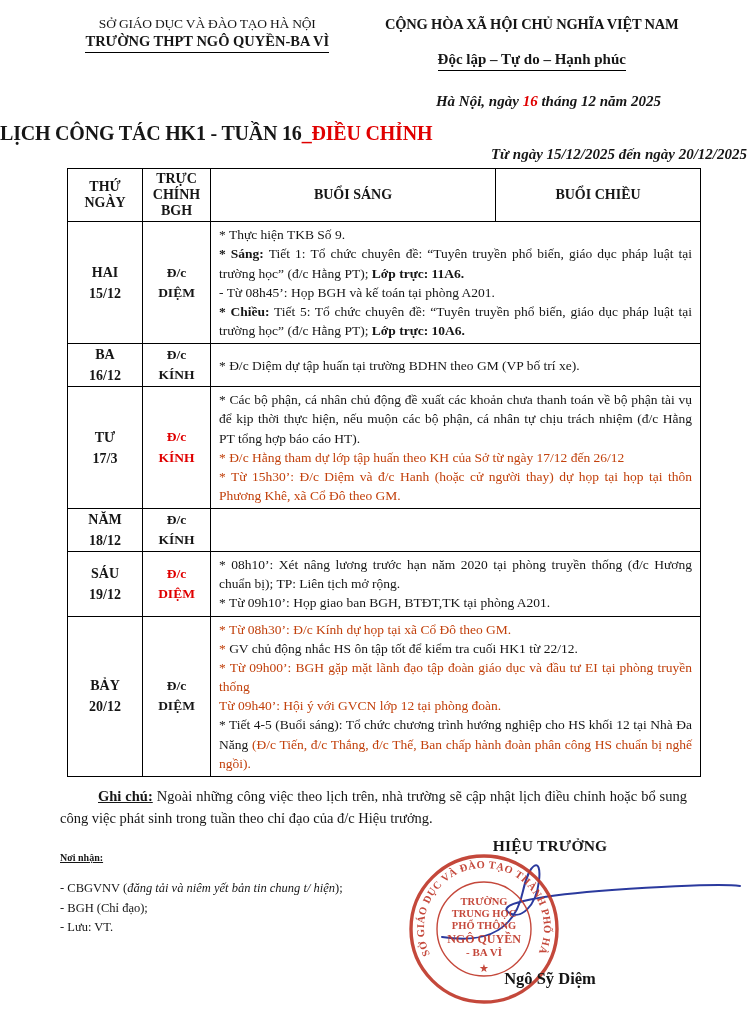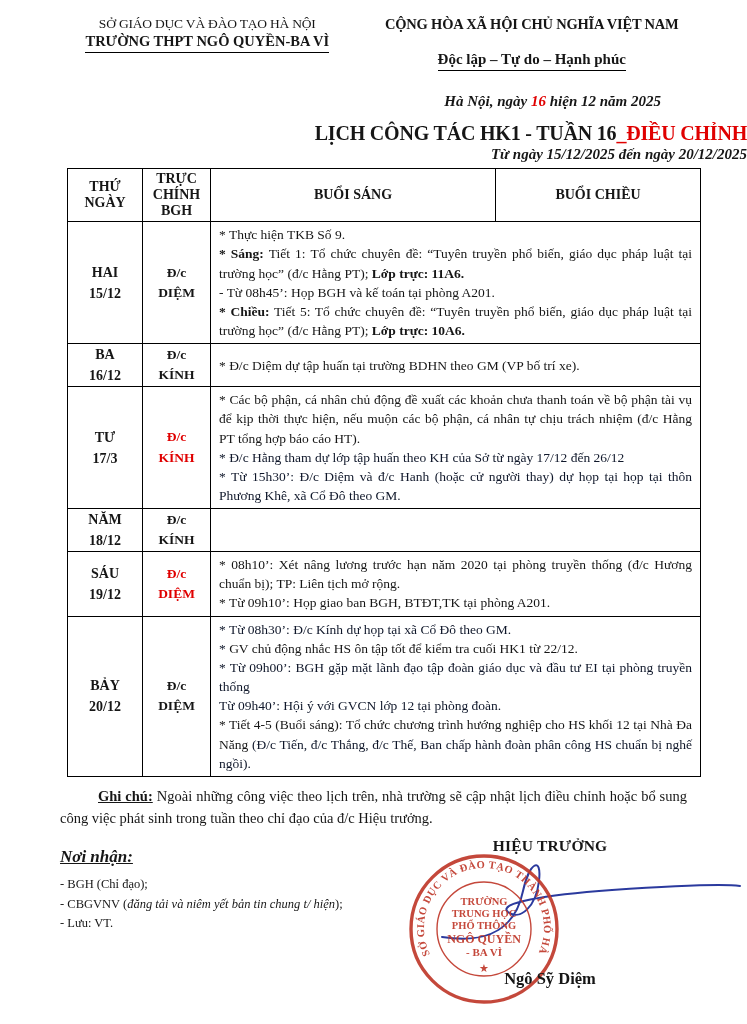--- a/index.html
+++ b/index.html
@@ -20,45 +20,45 @@
   .dept1 { font-size:13.5px; letter-spacing:-0.2px; }
   .dept2 { font-size:14.5px; font-weight:bold; display:inline-block;
            border-bottom:1.6px solid #000; padding-bottom:2px; margin-top:1px; }
   .nat1  { font-size:14.5px; font-weight:bold; letter-spacing:-0.2px; }
   .nat2  { font-size:15px;  font-weight:bold; display:inline-block;
            border-bottom:1.6px solid #000; padding-bottom:2px; margin-top:18px; }
   .date-line { text-align:right; padding-right:86px; margin-top:22px;
                font-style:italic; font-size:15px; font-weight:bold; }
   .red { color:#e00000; }
   
-  .main-title { text-align:right; margin-top:12px; font-size:20px; font-weight:bold; letter-spacing:-0.2px; }
+  .main-title { text-align:left; margin-top:12px; font-size:20px; font-weight:bold; letter-spacing:-0.2px; }
   .sub-title  { text-align:right; margin-top:1px; font-size:15px; font-weight:bold; font-style:italic; }
   
   table.sched { border-collapse:collapse; table-layout:fixed;
                 margin:5px 0 0 67px; width:633px; }
   table.sched th, table.sched td { border:1.6px solid #000; vertical-align:middle; }
   table.sched th { font-size:14px; font-weight:bold; padding:2px; line-height:1.15; }
   thead tr { height:48px; }
   td.day-cell  { text-align:center; font-weight:bold; font-size:14px; line-height:1.5; }
   td.duty-cell { text-align:center; font-weight:bold; font-size:13.5px; line-height:1.5; }
   td.duty-cell.red div { color:#e00000; }
   td.content-cell { padding:3px 8px; vertical-align:middle; }
   .cline { font-size:13.5px; line-height:1.42; text-align:justify; }
   .seg-b { font-weight:bold; }
-  .seg-r { color:#0f172a; }
+  .seg-r { color:#c2410c; }
   .seg-i { font-style:italic; }
   
   .note { margin:9px 60px 0 60px; font-size:14.5px; line-height:1.5;
           text-align:justify; text-indent:38px; }
   .note .label { font-weight:bold; text-decoration:underline; }
   
   .footer { position:relative; height:250px; margin-top:8px; }
   .recipients { position:absolute; left:60px; top:10px; }
-  .recipients .label { font-weight:bold; font-style:italic; font-size:17px;
-                       text-decoration:underline; display:inline-block; margin-bottom:8px; }
+  .recipients .label { font-weight:bold; font-size:10px;
+                       text-decoration:underline; display:inline-block; margin-bottom:16px; }
   .recipients .item { font-size:12.5px; line-height:1.55; }
   .sign-block { position:absolute; left:428px; top:0; width:244px; text-align:center; }
   .sign-title { font-size:15.5px; font-weight:bold; letter-spacing:0.2px; }
   .signer-name { position:absolute; left:428px; top:132px; width:244px;
                  text-align:center; font-size:16.5px; font-weight:bold; }
   .stamp-svg { position:absolute; left:406px; top:14px; }
   .signature-svg { position:absolute; left:292px; top:8px; pointer-events:none; }
 </style>
 </head>
 <body>
@@ -69,21 +69,21 @@
     <div class="left">
       <div class="dept1">SỞ GIÁO DỤC VÀ ĐÀO TẠO HÀ NỘI</div>
       <div><span class="dept2">TRƯỜNG THPT NGÔ QUYỀN-BA VÌ</span></div>
     </div>
     <div class="right">
       <div class="nat1">CỘNG HÒA XÃ HỘI CHỦ NGHĨA VIỆT NAM</div>
       <div><span class="nat2">Độc lập – Tự do – Hạnh phúc</span></div>
     </div>
   </div>
 
-  <div class="date-line"><span>Hà Nội, ngày </span><span class="red">16</span><span> hiện </span><span>12</span><span> năm </span><span>2025</span></div>
+  <div class="date-line"><span>Hà Nội, ngày </span><span class="red">16</span><span> tháng </span><span>12</span><span> năm </span><span>2025</span></div>
 
   <div class="main-title"><span>LỊCH CÔNG TÁC HK1 - TUẦN 16</span><span class="red">_ĐIỀU CHỈNH</span></div>
   <div class="sub-title">Từ ngày 15/12/2025 đến ngày 20/12/2025</div>
 
   <table class="sched">
     <colgroup>
       <col style="width:75px">
         <col style="width:68px">
         <col style="width:285px">
         <col style="width:205px">
@@ -186,22 +186,22 @@
       </tbody>
   </table>
 
   <p class="note"><span class="label">Ghi chú:</span><span> Ngoài những công việc theo lịch trên, nhà trường sẽ cập nhật lịch điều chỉnh hoặc bổ sung công việc phát sinh trong tuần theo chỉ đạo của đ/c Hiệu trưởng.</span></p>
 
   <div class="footer">
 
     <div class="recipients">
       <span class="label">Nơi nhận:</span>
       <div id="recipients-list">
+          <div class="item"><span>- CBGVNV (</span><span class="seg-i">đăng tải và niêm yết bản tin chung t/ hiện</span><span>);</span></div>
           <div class="item"><span>- BGH (Chỉ đạo);</span></div>
-          <div class="item"><span>- CBGVNV (</span><span class="seg-i">đăng tải và niêm yết bản tin chung t/ hiện</span><span>);</span></div>
           <div class="item"><span>- Lưu: VT.</span></div>
         </div>
     </div>
 
     <svg class="signature-svg" width="450" height="130" viewBox="0 0 450 130">
       <path d="M 150 92 C 200 100, 224 80, 231 46 C 237 18, 250 10, 247 36
                C 244 62, 228 76, 216 67 C 205 58, 252 50, 320 45
                C 380 41, 432 39, 448 41" fill="none" stroke="#2b3a9e" stroke-width="2" stroke-linecap="round"></path>
     </svg>
 

